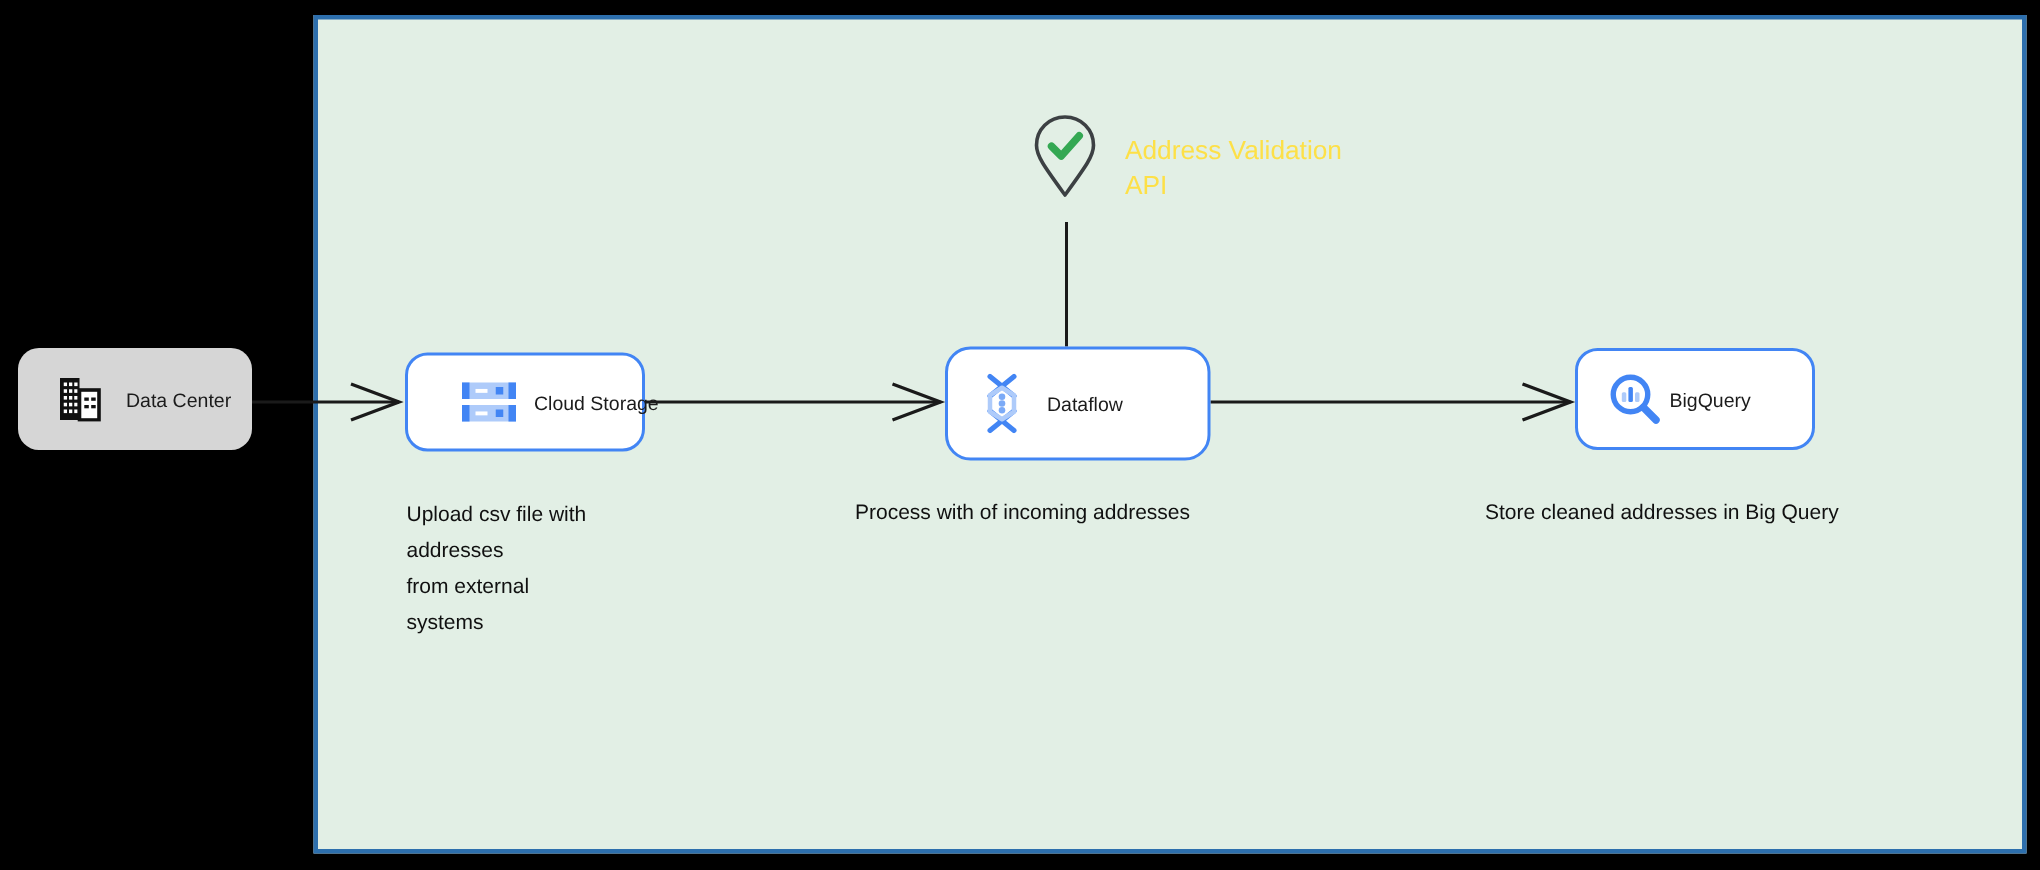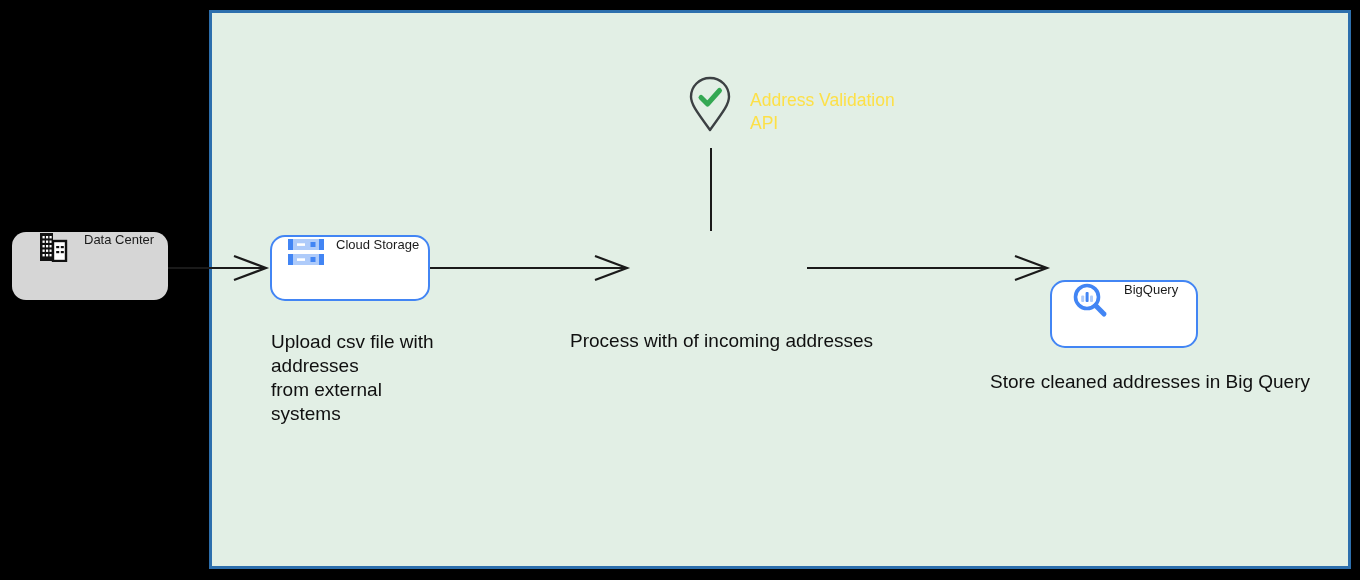--- a/index.html
+++ b/index.html
@@ -18,44 +18,44 @@
     background:#e2efe5;
     border:3px solid #2d6fad;
   }
   .overlay{
     position:absolute;left:0;top:0;width:1360px;height:580px;
     pointer-events:none;z-index:2;
   }
   .node{
     position:absolute;z-index:3;
     box-sizing:border-box;
-    display:flex;align-items:flex-start;
+    display:flex;align-items:center;
     background:#fff;
     border:2px solid #4285f4;
     border-radius:15px;
   }
   .node .label{
     font-size:13px;color:#1b1b1b;white-space:nowrap;
   }
   .node-datacenter{
     left:12px;top:232px;width:156px;height:68px;
     background:#d6d6d6;border:none;border-radius:14px;
     padding-left:26px;gap:16px;
   }
-  .node-cloudstorage{left:270px;top:235px;width:160px;height:66px;padding-left:16px;gap:12px;}
+  .node-cloudstorage{left:270px;top:235px;width:160px;height:66px;padding-left:36px;gap:12px;}
   .node-dataflow{left:630px;top:231px;width:177px;height:76px;border-radius:17px;padding-left:18px;gap:12px;}
-  .node-bigquery{left:1050px;top:232px;width:148px;height:68px;padding-left:20px;gap:16px;margin-top:48px;}
+  .node-bigquery{left:1050px;top:232px;width:160px;height:68px;padding-left:20px;gap:5px;}
   .caption{
     position:absolute;z-index:3;
-    font-size:19px;line-height:24px;color:#101010;
+    font-size:14px;line-height:24px;color:#101010;
     white-space:pre-line;
   }
   .caption-cs{left:271px;top:330px;width:230px;}
   .caption-df{left:570px;top:329px;width:360px;white-space:nowrap;}
-  .caption-bq{left:990px;top:329px;width:360px;white-space:nowrap;margin-top:41px;}
+  .caption-bq{left:990px;top:329px;width:360px;white-space:nowrap;}
   .pin{position:absolute;left:688px;top:76px;z-index:3;}
   .api-label{
     position:absolute;left:750px;top:89px;z-index:3;
     font-size:17.5px;line-height:23px;color:#fde047;
     white-space:pre-line;
   }
   .icon{flex:0 0 auto;display:block;}
 </style>
 </head>
 <body>
@@ -120,20 +120,37 @@
         <rect x="0" y="17" width="36" height="11" fill="#aecbfa"></rect>
         <rect x="0" y="17" width="5" height="11" fill="#4285f4"></rect>
         <rect x="31" y="17" width="5" height="11" fill="#4285f4"></rect>
         <rect x="9" y="21.3" width="8" height="2.6" fill="#fff"></rect>
         <rect x="22.5" y="20" width="5" height="5" fill="#4285f4"></rect>
       </g>
     </svg>
     <span class="label">Cloud Storage</span>
   </div>
 
+  <div class="node node-dataflow">
+    <svg class="icon" width="36" height="40" viewBox="0 0 36 40">
+      <g stroke="#4285f4" stroke-width="3.4" stroke-linecap="round" fill="none">
+        <path d="M10 2 L26 15"></path>
+          <path d="M26 2 L10 15"></path>
+        <path d="M10 25 L26 38"></path>
+          <path d="M26 25 L10 38"></path>
+      </g>
+      <path d="M18 9.5 L26 14.5 L26 25.5 L18 30.5 L10 25.5 L10 14.5 Z" fill="none" stroke="#aecbfa" stroke-width="3" stroke-linejoin="round"></path>
+      <g fill="#7baaf7">
+        <circle cx="18" cy="15.5" r="2.2"></circle>
+        <circle cx="18" cy="20" r="2.2"></circle>
+        <circle cx="18" cy="24.5" r="2.2"></circle>
+      </g>
+    </svg>
+    <span class="label">Dataflow</span>
+  </div>
 
   <div class="node node-bigquery">
     <svg class="icon" width="36" height="36" viewBox="0 0 36 36">
       <circle cx="15" cy="15" r="11.5" fill="none" stroke="#4285f4" stroke-width="3.6"></circle>
       <line x1="23.6" y1="23.6" x2="32" y2="32" stroke="#4285f4" stroke-width="5" stroke-linecap="round"></line>
       <rect x="9.2" y="13.5" width="3" height="6.5" rx="1" fill="#aecbfa"></rect>
       <rect x="13.6" y="10" width="3" height="10" rx="1" fill="#4285f4"></rect>
       <rect x="18" y="13.5" width="3" height="6.5" rx="1" fill="#aecbfa"></rect>
     </svg>
     <span class="label">BigQuery</span>

